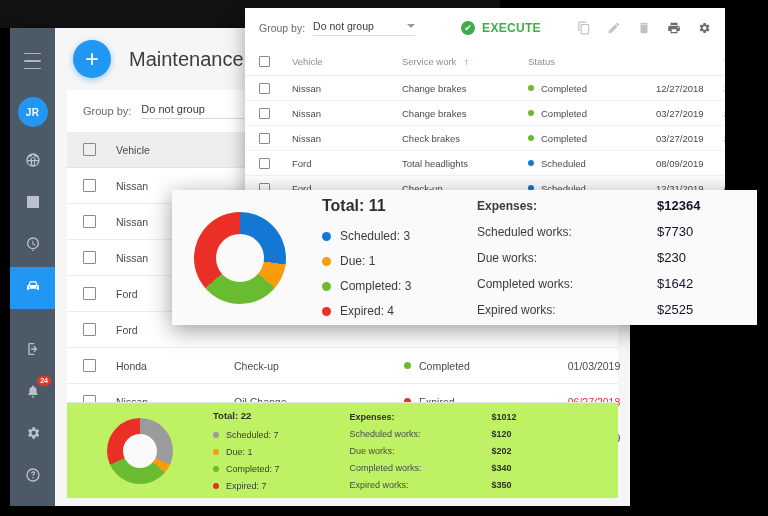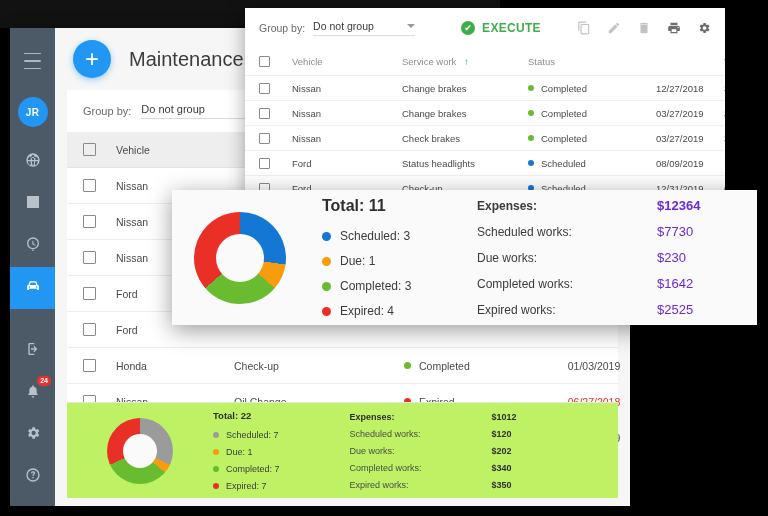--- a/index.html
+++ b/index.html
@@ -153,21 +153,21 @@
     left:50%; top:50%; transform:translate(-50%,-50%);
   }
   .legend-col { display:flex; flex-direction:column; justify-content:center; }
   .legend-total { font-weight:bold; color:#2f2f2f; }
   .legend-item { display:flex; align-items:center; color:#3c3c3c; }
   .legend-dot { border-radius:50%; flex:none; }
 
   .money-rows { display:flex; flex-direction:column; justify-content:center; }
   .money-row { display:flex; align-items:center; }
   .money-label { color:#3c3c3c; }
-  .money-val { color:#6d28d9; text-align:left; }
+  .money-val { color:#0f172a; text-align:left; }
 
   
   .sc-donut { width:92px; height:92px; margin-left:22px; }
   .sc-donut::after { width:48px; height:48px; }
   .sc-legend { margin-left:36px; font-size:12px; gap:11px; }
   .sc-legend .legend-total { font-size:16px; margin-bottom:3px; }
   .sc-legend .legend-dot { width:9px;height:9px; margin-right:9px; }
   .sc-money { margin-left:auto; margin-right:20px; font-size:12px; gap:11px; }
   .sc-money .money-label { width:180px; }
   .sc-money .money-val { width:80px; font-size:13px; }
@@ -494,21 +494,21 @@
         <span class="gdot d-completed"></span>
         <span>Completed</span>
       </div>
       <div class="g-date">03/27/2019</div>
       <div class="g-target">3102</div>
     </div>
 
     <div class="gp-row">
       <div class="gcbx"></div>
       <div class="g-vehicle">Ford</div>
-      <div class="g-service">Status headlights</div>
+      <div class="g-service">Total headlights</div>
       <div class="g-status">
         <span class="gdot d-scheduled"></span>
         <span>Scheduled</span>
       </div>
       <div class="g-date">08/09/2019</div>
       <div class="g-target"></div>
     </div>
 
     <div class="gp-row">
       <div class="gcbx"></div>

